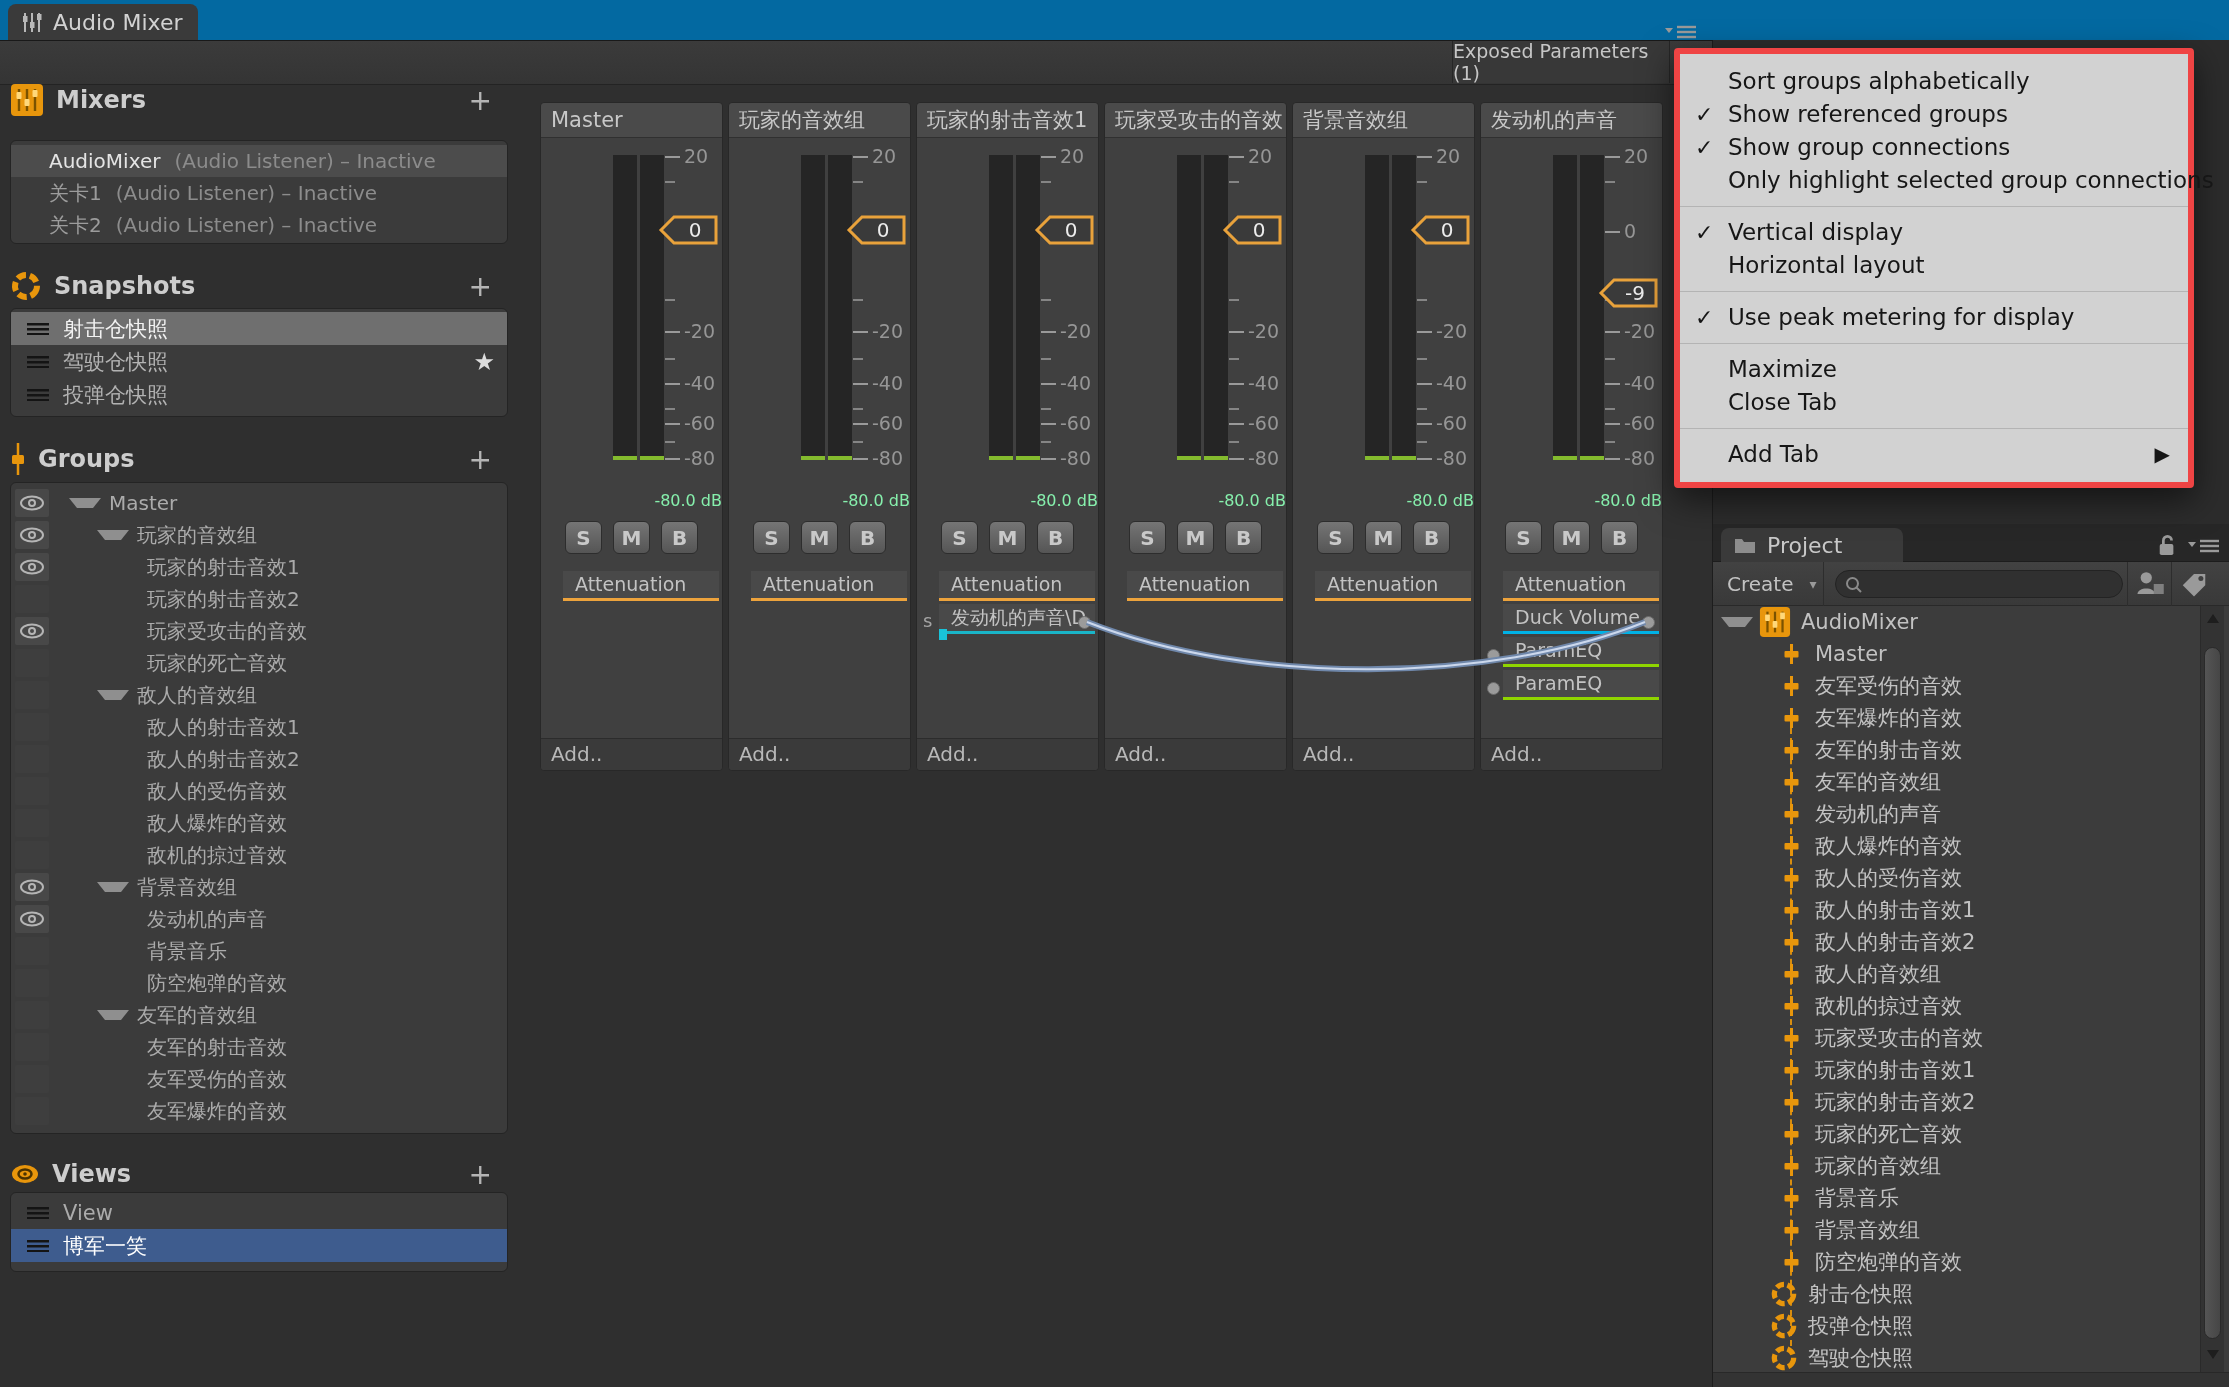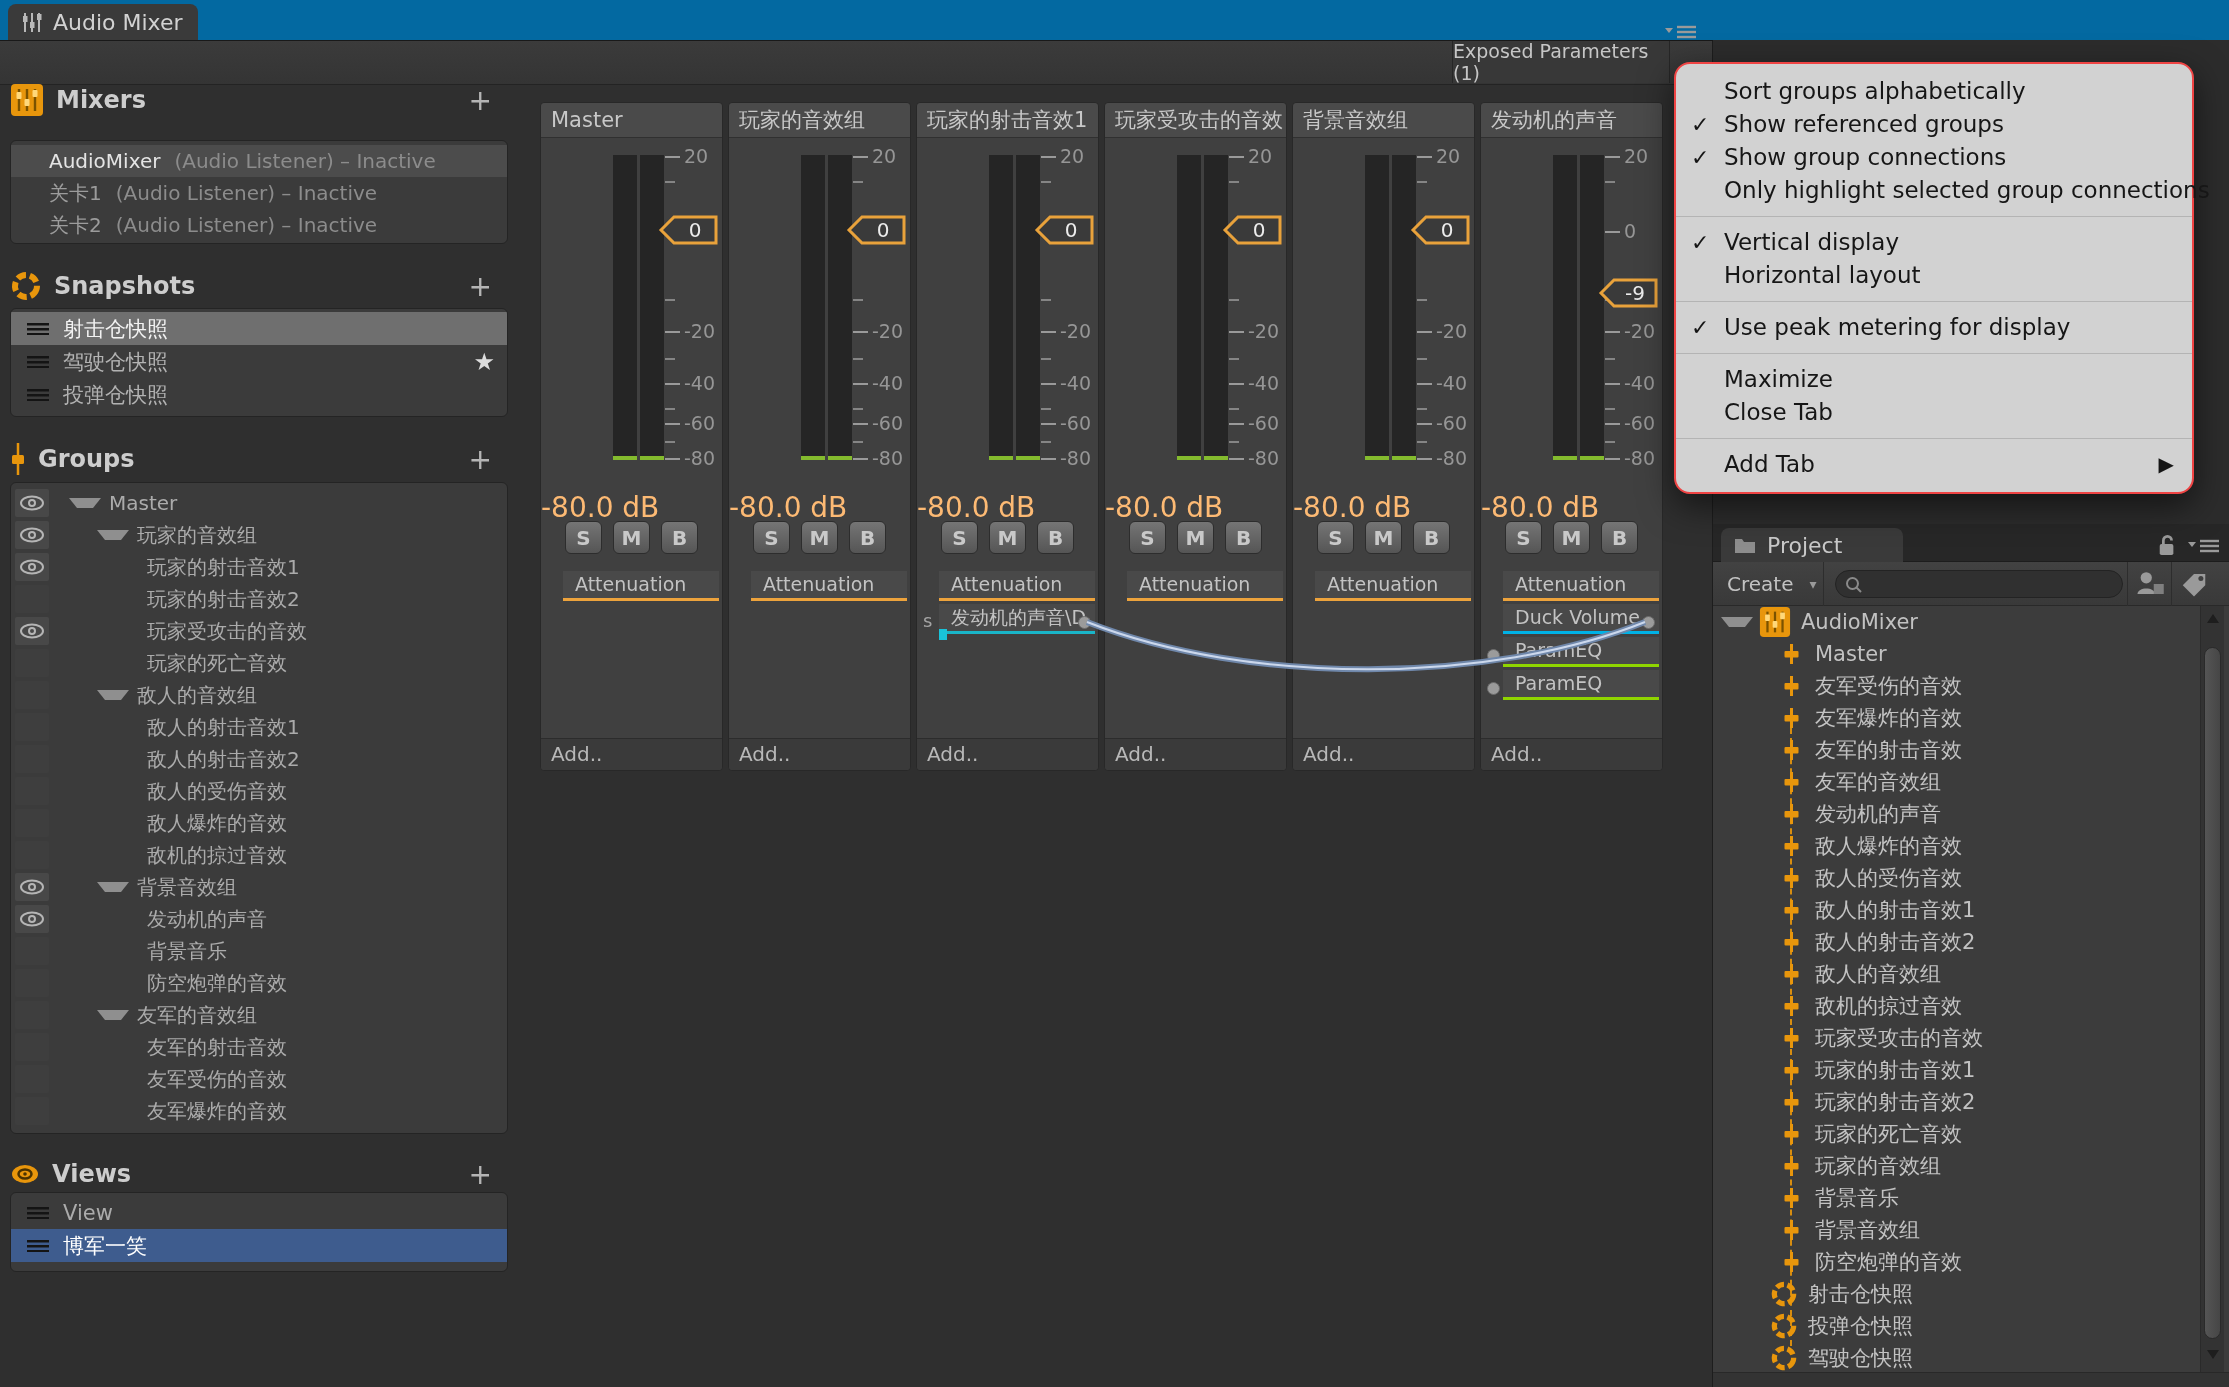--- a/index.html
+++ b/index.html
@@ -50,37 +50,37 @@
   .mb1{left:72px}.mb2{left:99px}
   .ticks{position:absolute;left:124px;top:0;width:15px;height:370px;background-repeat:no-repeat;
     background-image:linear-gradient(#9a9a9a,#9a9a9a),linear-gradient(#858585,#858585),linear-gradient(#9a9a9a,#9a9a9a),
       linear-gradient(#858585,#858585),linear-gradient(#9a9a9a,#9a9a9a),linear-gradient(#858585,#858585),
       linear-gradient(#9a9a9a,#9a9a9a),linear-gradient(#858585,#858585),linear-gradient(#9a9a9a,#9a9a9a),
       linear-gradient(#858585,#858585),linear-gradient(#9a9a9a,#9a9a9a);
     background-size:15px 2px,10px 2px,15px 2px,10px 2px,15px 2px,10px 2px,15px 2px,10px 2px,15px 2px,10px 2px,15px 2px;
     background-position:0 53px,0 78px,0 128px,0 196px,0 228px,0 255px,0 280px,0 305px,0 320px,0 338px,0 355px}
   .rlab{position:absolute;left:143px;font-size:19px;color:#969696;line-height:20px}
   .tag{position:absolute;left:117px;z-index:3}
-  .db{position:absolute;top:388px;left:0;width:100%;text-align:left;font-size:28px;color:#fdba74}
+  .db{position:absolute;top:388px;left:0;width:100%;text-align:right;font-size:16px;color:#86efac}
   .smbrow{position:absolute;top:418px;left:0;width:100%;display:flex;justify-content:center;gap:11px}
   .smbrow b{width:37px;height:33px;border-radius:6px;background:linear-gradient(#757575,#555555);border:1px solid #2d2d2d;
             color:#c9c9c9;font-size:20px;text-align:center;line-height:33px;box-sizing:border-box}
   .slots{position:absolute;top:468px;left:22px;right:3px}
   .slot{position:relative;height:30px;margin-bottom:3px;background:#494949;color:#c3c3c3;font-size:19px;line-height:27px;
         padding-left:12px;white-space:nowrap;overflow:hidden}
   .slot::after{content:"";position:absolute;left:0;right:0;bottom:0;height:3px;background:var(--uc)}
   .u-att{--uc:#eda33c}.u-send{--uc:#1ab5c8}.u-duck{--uc:#00b2e6}.u-eq{--uc:#8fd400}
   .addbar{position:absolute;bottom:0;left:0;right:0;height:31px;background:#3a3a3a;border-top:1px solid #2c2c2c;
           color:#b8b8b8;font-size:20px;line-height:31px;padding-left:10px;border-radius:0 0 4px 4px}
   .sdot{position:absolute;width:13px;height:13px;border-radius:50%;background:#9b9b9b;border:1px solid #6c6c6c;z-index:4;box-sizing:border-box}
   .smark{position:absolute;left:6px;top:507px;font-size:18px;color:#a5a5a5}
   .tealsq{position:absolute;left:22px;top:526px;width:8px;height:11px;background:#19c3d9;z-index:4}
   #curve{position:absolute;left:1080px;top:600px;z-index:5;pointer-events:none}
   
-  #ctx{position:absolute;left:1674px;top:62px;width:520px;background:#d2d2d2;border:2px solid #ef4444;border-radius:16px;
+  #ctx{position:absolute;left:1674px;top:48px;width:520px;background:#d2d2d2;border:6px solid #ef4444;border-radius:4px;
        box-shadow:0 12px 34px rgba(0,0,0,.55);padding:11px 0;z-index:50;color:#161616;font-size:23px;box-sizing:border-box}
   .mi{height:33px;line-height:33px;padding-left:48px;position:relative;white-space:nowrap}
   .mi .chk{position:absolute;left:15px;top:0;font-size:22px}
   .mi .sub{position:absolute;right:18px;top:0;font-size:20px}
   .msep{height:1px;background:#b4b4b4;margin:9px 0}
   
   #rightbg{position:absolute;left:1713px;top:40px;width:516px;height:484px;background:#2c2c2c}
   #proj{position:absolute;left:1713px;top:524px;width:516px;height:863px;background:#3c3c3c}
   #ptabstrip{position:absolute;left:0;top:0;width:100%;height:38px;background:#272727;border-bottom:1px solid #1d1d1d;box-sizing:border-box}
   #ptab{position:absolute;left:8px;top:4px;width:182px;height:34px;background:#3a3a3a;border-radius:8px 8px 0 0;

